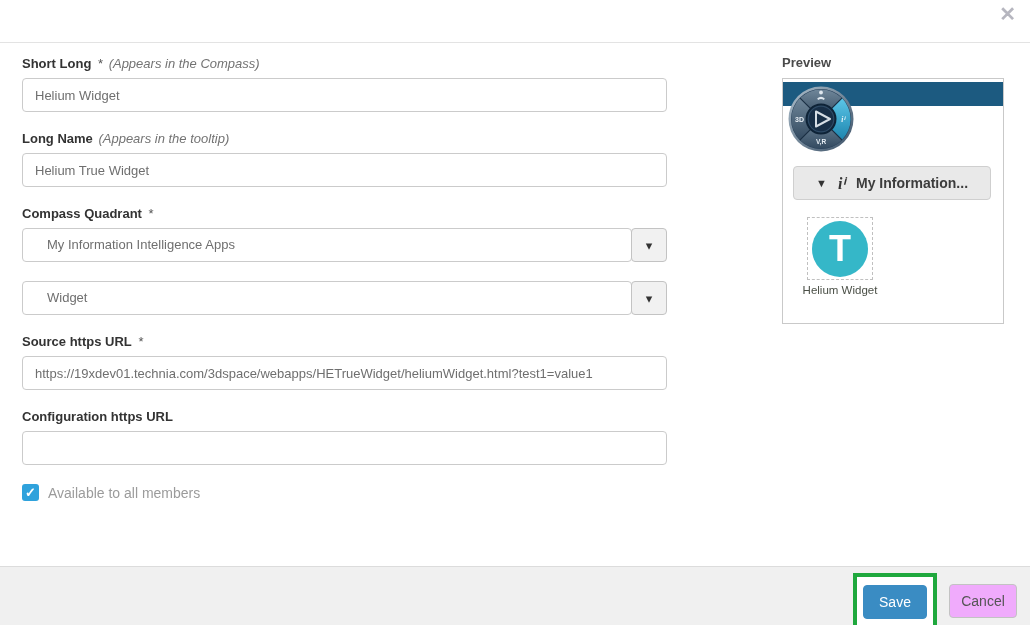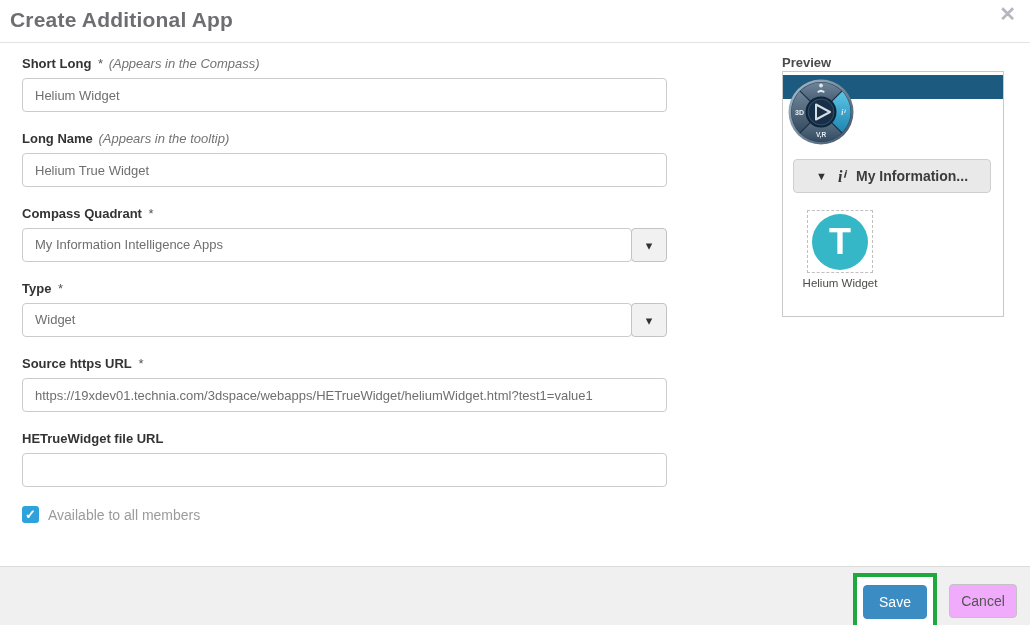--- a/index.html
+++ b/index.html
@@ -41,21 +41,21 @@
     border: 1px solid #cbcbcb; border-radius: 4px;
     padding: 0 12px; font-size: 13px; color: #6f6f6f;
     font-family: "Liberation Sans", sans-serif;
     background: #fff; outline: none;
   }
 
   .sel { position: relative; width: 645px; height: 34px; cursor: pointer; }
   .sel-val {
     position: absolute; left: 0; top: 0; width: 610px; height: 34px;
     border: 1px solid #cbcbcb; border-radius: 4px;
-    padding: 0 12px; font-size: 13px; color: #6f6f6f;
+    padding: 0 24px; font-size: 13px; color: #6f6f6f;
     line-height: 32px; background: #fff;
     white-space: nowrap; overflow: hidden;
   }
   .sel-btn {
     position: absolute; left: 609px; top: 0; width: 36px; height: 34px;
     border: 1px solid #c3c3c3; border-radius: 4px;
     background: #f1f1f1;
     display: flex; align-items: center; justify-content: center;
     font-size: 13px; color: #333; cursor: pointer;
   }
@@ -66,21 +66,21 @@
     background: #2fa2dc; color: #fff;
     font-size: 13px; font-weight: bold; line-height: 17px; text-align: center;
     cursor: pointer;
   }
   .chk-lbl { margin-left: 9px; font-size: 14px; color: #9b9b9b; }
 
   
   .preview { position: absolute; left: 782px; top: 49px; width: 222px; }
   .pv-label { font-size: 13px; font-weight: bold; color: #4a4a4a; height: 16px; margin-top: 6px; }
   .pv-box {
-    position: relative; 
+    position: relative; margin-top: 7px;
     width: 222px; height: 246px;
     border: 1px solid #c9c9c9; background: #fff;
   }
   .pv-topbar { position: absolute; top: 3px; left: 0; right: 0; height: 24px; background: #1c5a80; }
   .pv-compass { position: absolute; top: 7px; left: 5px; width: 66px; height: 66px; }
 
   .pv-quad-btn {
     position: absolute; top: 87px; left: 10px; width: 198px; height: 34px;
     background: #e9e9e9; border: 1px solid #cfcfcf; border-radius: 4px;
     display: flex; align-items: center; justify-content: center; gap: 11px;
@@ -127,21 +127,20 @@
     position: absolute; right: 13px; top: 17px; width: 68px;
     background: #f0abfc; border: 1px solid #c3c3c3; color: #555;
   }
 </style>
 </head>
 <body>
 
 <div class="screen">
 
   <div class="hdr">
-    <div class="hdr-title">Create Additional App</div>
     <div class="hdr-close">✕</div>
   </div>
 
   <div class="form">
 
     <div class="field">
       <div class="lbl-row">
         <span class="lbl">Short Long</span>
         <span class="ast">*</span>
         <span class="hint">(Appears in the Compass)</span>
@@ -164,43 +163,39 @@
       </div>
       <div class="sel">
         <div class="sel-val">My Information Intelligence Apps</div>
         <div class="sel-btn">
           <span>▾</span>
         </div>
       </div>
     </div>
 
     <div class="field">
-      <div class="lbl-row">
-        <span class="lbl">Type</span>
-        <span class="ast">*</span>
-      </div>
       <div class="sel">
         <div class="sel-val">Widget</div>
         <div class="sel-btn">
           <span>▾</span>
         </div>
       </div>
     </div>
 
     <div class="field">
       <div class="lbl-row">
         <span class="lbl">Source https URL</span>
         <span class="ast">*</span>
       </div>
       <input class="txt" type="text" value="https://19xdev01.technia.com/3dspace/webapps/HETrueWidget/heliumWidget.html?test1=value1" style="">
     </div>
 
     <div class="field">
       <div class="lbl-row">
-        <span class="lbl">HETrueWidget file URL</span>
+        <span class="lbl">Configuration https URL</span>
       </div>
       <input class="txt" type="text" value="" style="">
     </div>
 
     <div class="chk-row">
       <div class="chk">
         <span>✓</span>
       </div>
       <div class="chk-lbl">Available to all members</div>
     </div>

